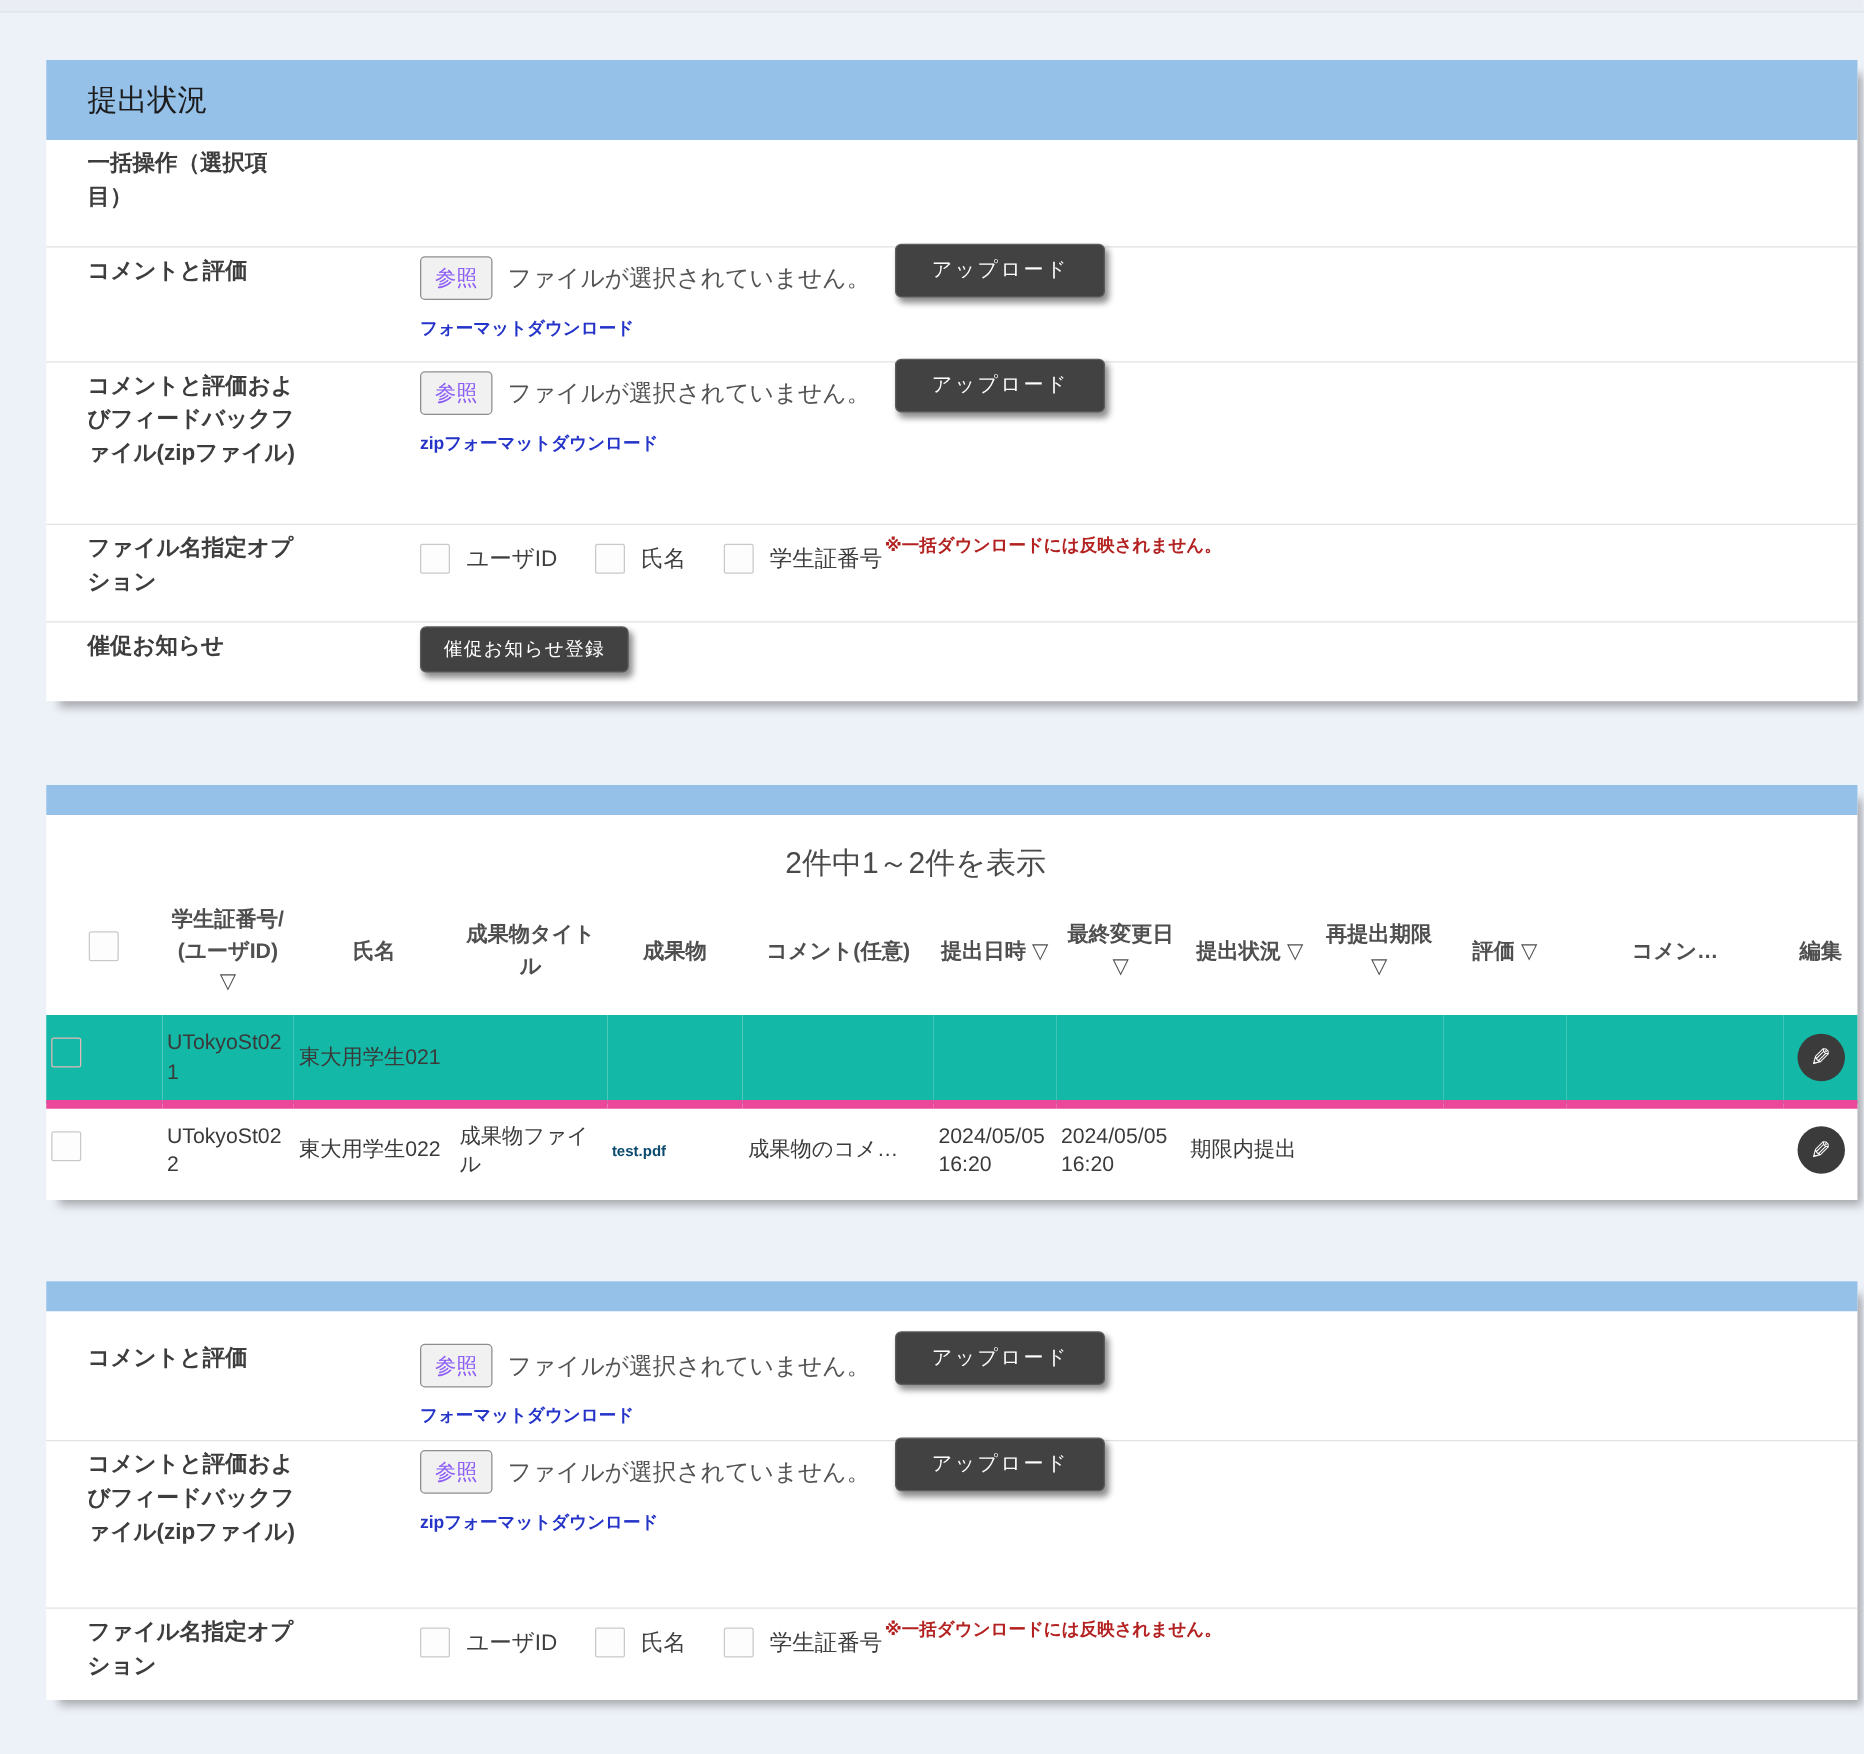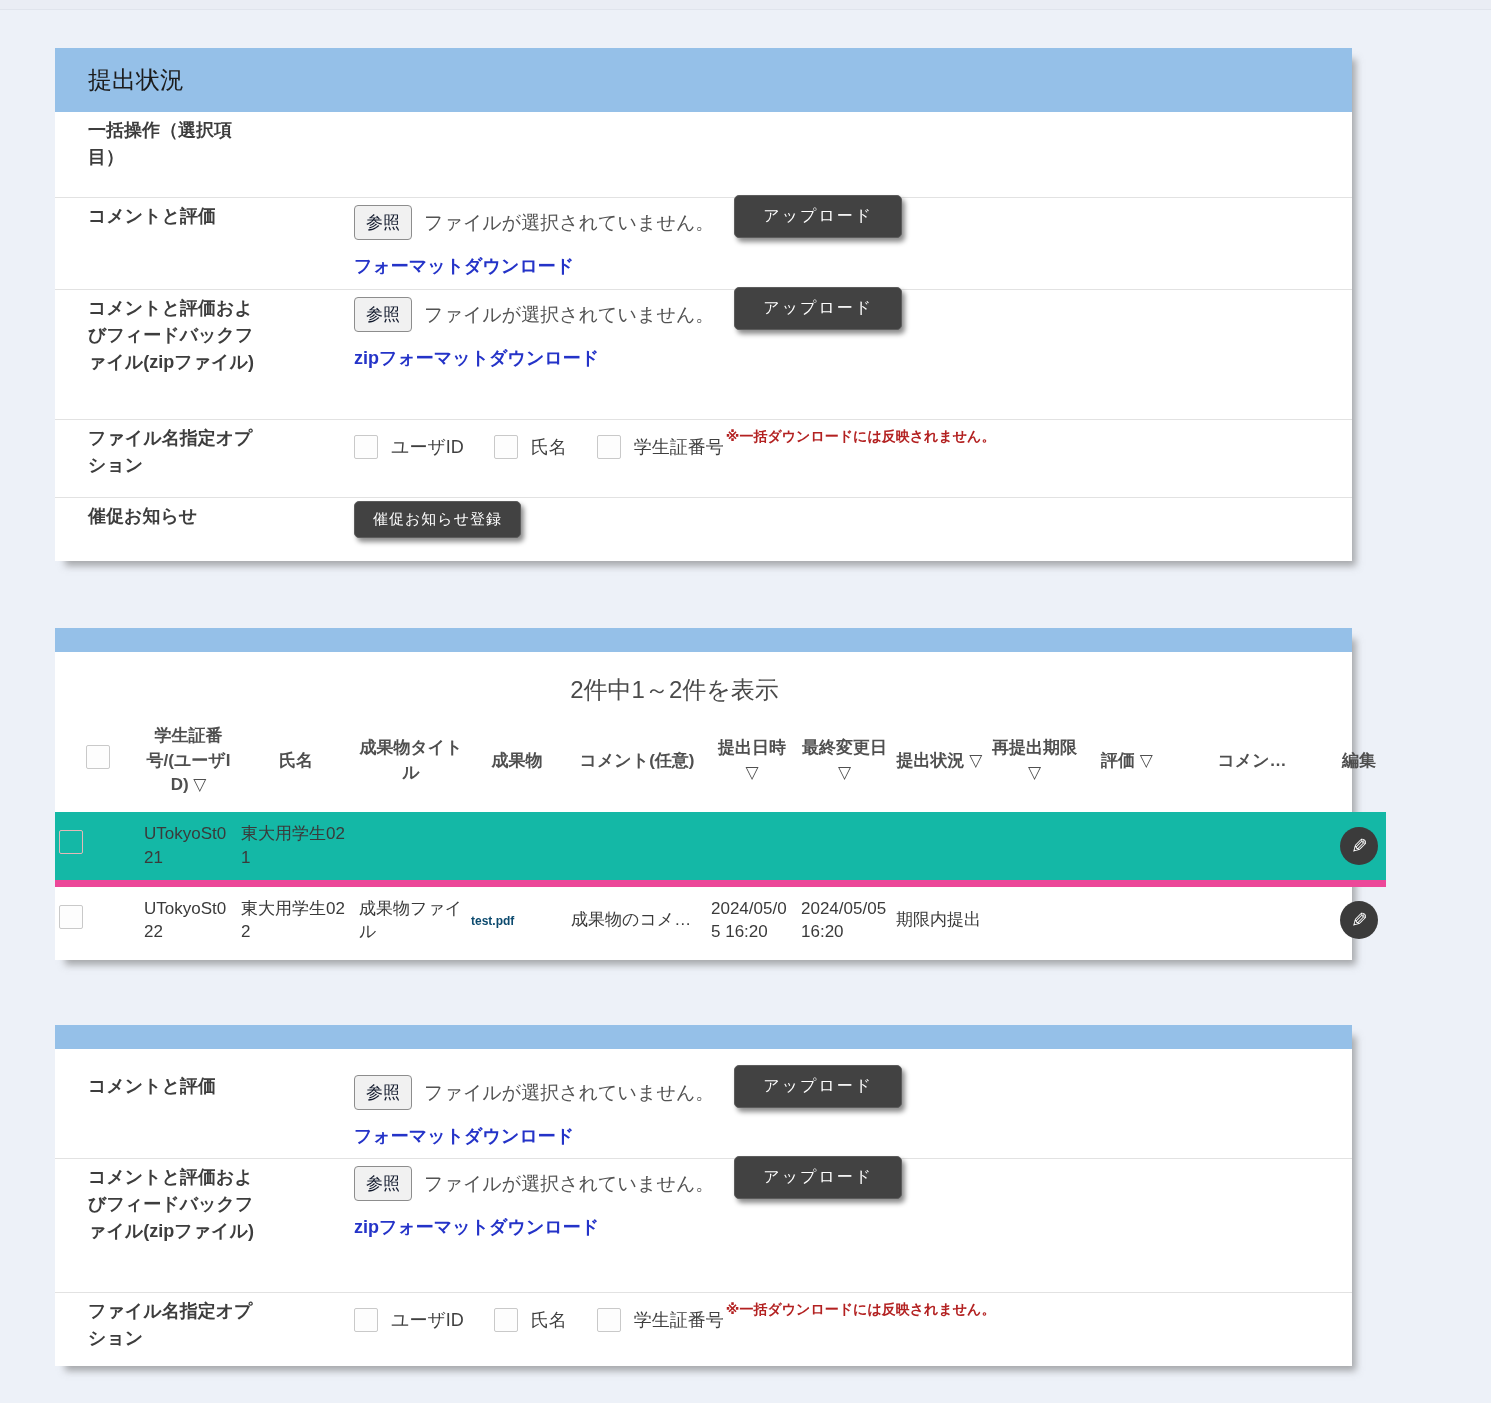--- a/index.html
+++ b/index.html
@@ -8,21 +8,21 @@
     background:#edf1f8;
     font-family:"Liberation Sans","DejaVu Sans",sans-serif;
     color:#333;
     overflow:hidden;
   }
   .top-strip{
     position:absolute;top:0;left:0;width:1491px;height:9px;
     background:#eaedf4;border-bottom:1px solid #e0e4ec;
   }
   .panel{
-    position:absolute;left:55px;width:1297px;background:#ffffff;
+    position:absolute;left:37px;width:1449px;background:#ffffff;
     box-shadow:7px 8px 7px -3px rgba(110,110,110,0.55);
     box-sizing:border-box;
   }
   .panel-header{
     height:64px;background:#95c0e8;display:flex;align-items:center;
     padding-left:33px;font-size:24px;color:#1c1c1c;box-sizing:border-box;
   }
   .thin-blue{height:24px;background:#95c0e8;}
   .form-row{
     display:flex;align-items:flex-start;box-sizing:border-box;
@@ -39,30 +39,30 @@
     display:inline-block;background:#424242;color:#ffffff;
     border:1px solid #5c5c5c;border-radius:5px;
     box-shadow:3px 4px 5px rgba(0,0,0,0.45);
     font-size:16px;cursor:pointer;
     font-family:"Liberation Sans","DejaVu Sans",sans-serif;
   }
   .btn-bulk{padding:10px 36px;letter-spacing:3px;}
   .btn-upload{padding:10px 28px;letter-spacing:2px;margin-left:20px;position:relative;top:-6px;}
   .btn-remind{padding:8px 18px;font-size:15px;letter-spacing:1px;}
   .btn-browse{
-    display:inline-block;background:#f1f1f1;color:#0f172a;
+    display:inline-block;background:#f1f1f1;color:#8b5cf6;
     border:1px solid #8d8d8d;border-radius:4px;
     padding:5px 11px;font-size:17px;cursor:pointer;
     font-family:"Liberation Sans","DejaVu Sans",sans-serif;
   }
   .file-line{display:flex;align-items:center;}
   .no-file{color:#535353;font-size:19px;margin-left:12px;}
   .dl-link{
     display:inline-block;margin-top:10px;color:#2433c8;
-    font-weight:bold;font-size:18px;text-decoration:none;cursor:pointer;
+    font-weight:bold;font-size:14px;text-decoration:none;cursor:pointer;
   }
   .cb-line{display:flex;align-items:center;padding-top:12px;}
   .checkbox{
     display:inline-block;width:24px;height:24px;background:#fdfdfd;
     border:1px solid #c9c9c9;border-radius:2px;box-sizing:border-box;
     margin-right:13px;cursor:pointer;flex:0 0 auto;
   }
   .cb-label{font-size:18px;color:#3f3f3f;margin-right:30px;}
   .red-note{
     color:#b32121;font-weight:bold;font-size:14px;

